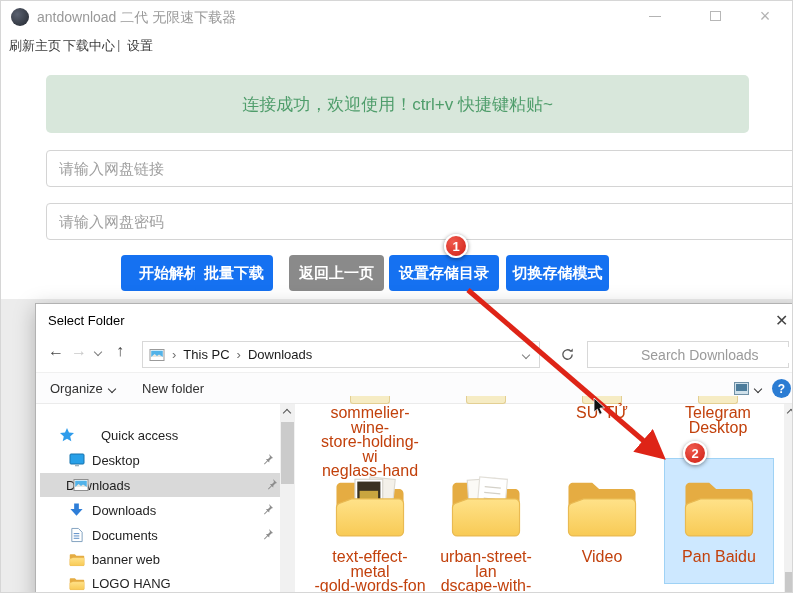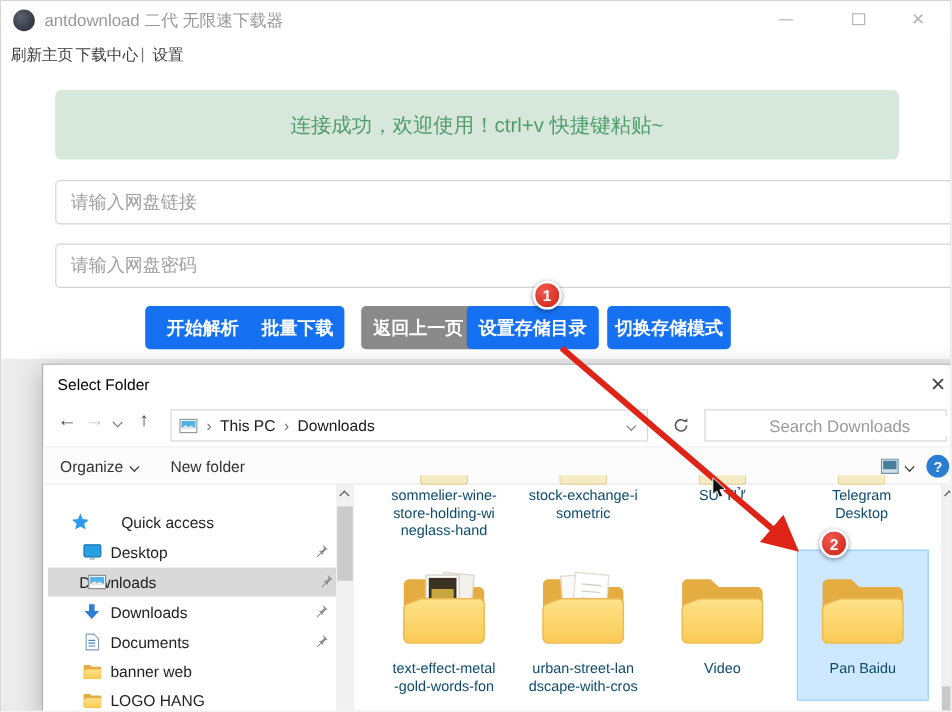--- a/index.html
+++ b/index.html
@@ -25,21 +25,21 @@
           display:flex;align-items:center;justify-content:center;font-size:17px;color:#4f9d6b;}
 
   .field{position:absolute;left:45px;width:786px;height:37px;border:1px solid #d4d4d4;border-radius:4px;
          font-size:15px;padding:0 12px;color:#333;outline:none;font-family:"Liberation Sans",sans-serif;background:#fff;}
   .field::placeholder{color:#a0a0a0;}
   .f1{top:149px;} .f2{top:202px;}
 
   .btn{position:absolute;top:254px;height:36px;border:none;border-radius:4px;color:#fff;
        font-size:15px;font-weight:600;font-family:"Liberation Sans",sans-serif;cursor:pointer;}
   .btn.primary{background:#1571f1;} .btn.secondary{background:#8a8a8a;}
-  .b1{left:120px;width:96px;} .b2{left:208px;width:78px;} .b3{left:300px;width:95px;}
+  .b1{left:120px;width:96px;} .b2{left:194px;width:78px;} .b3{left:288px;width:95px;}
   .b4{left:388px;width:110px;} .b5{left:505px;width:103px;}
 
   .app-bottom{position:absolute;left:0;top:298px;width:793px;height:295px;background:#ececec;}
 
   
   .dialog{position:absolute;left:34px;top:302px;width:770px;height:300px;background:#fff;
           border:1px solid #b2b2b2;box-shadow:0 5px 20px rgba(0,0,0,.25);font-size:13px;color:#1a1a1a;}
   .dlg-title{position:absolute;left:12px;top:9px;font-size:13px;color:#000;}
   .dlg-close{position:absolute;left:739px;top:7px;font-size:16px;color:#444;cursor:pointer;}
 
@@ -76,21 +76,21 @@
   .tlabel.root{margin-left:65px;}
   .pin{position:absolute;left:226px;top:5px;}
 
   .tree-scroll{position:absolute;left:244px;top:100px;width:15px;height:200px;background:#f1f1f1;}
   .tree-scroll .thumb{position:absolute;left:1px;top:18px;width:13px;height:62px;background:#cbcbcb;}
   .scroll-arrow{position:absolute;left:4px;top:6px;}
 
   
   .grid-item{position:absolute;width:112px;text-align:center;cursor:pointer;}
   .sliver{margin:0 auto;width:40px;height:8px;background:#f6ecc4;border:1px solid #e3cf93;border-top:none;border-radius:0 0 3px 3px;}
-  .glabel{font-size:12px;line-height:14.5px;color:#0c4a6e;white-space:pre-line;margin-top:2px;}
+  .glabel{font-size:16px;line-height:14.5px;color:#c2410c;white-space:pre-line;margin-top:2px;}
   .bigfolder{display:block;margin:0 auto;}
   .sel-box{position:absolute;left:628px;top:154px;width:110px;height:126px;background:#cde8ff;border:1px solid #9fd2f5;}
 
   .grid-scroll{position:absolute;left:748px;top:100px;width:16px;height:200px;background:#f1f1f1;}
   .grid-scroll .thumb{position:absolute;left:1px;top:168px;width:14px;height:30px;background:#c9c9c9;}
 
   
   .overlay{position:absolute;left:0;top:0;width:793px;height:593px;pointer-events:none;z-index:50;}
   .badge{position:absolute;width:24px;height:24px;border-radius:50%;border:2px solid #fff;
          background:radial-gradient(circle at 35% 30%, #f05a4e, #cf1f14);
@@ -315,22 +315,20 @@
     </div>
 
     <div class="grid-item" style="left:278px;top:92px">
       <div class="sliver"></div>
       <div class="glabel">sommelier-wine-
 store-holding-wi
 neglass-hand</div>
     </div>
     <div class="grid-item" style="left:394px;top:92px">
       <div class="sliver"></div>
-      <div class="glabel">stock-exchange-i
-sometric</div>
     </div>
     <div class="grid-item" style="left:510px;top:92px">
       <div class="sliver"></div>
       <div class="glabel">SƯ TỬ</div>
     </div>
     <div class="grid-item" style="left:626px;top:92px">
       <div class="sliver"></div>
       <div class="glabel">Telegram
 Desktop</div>
     </div>

